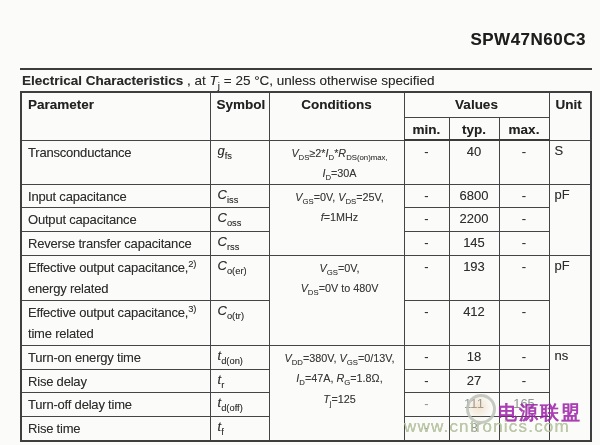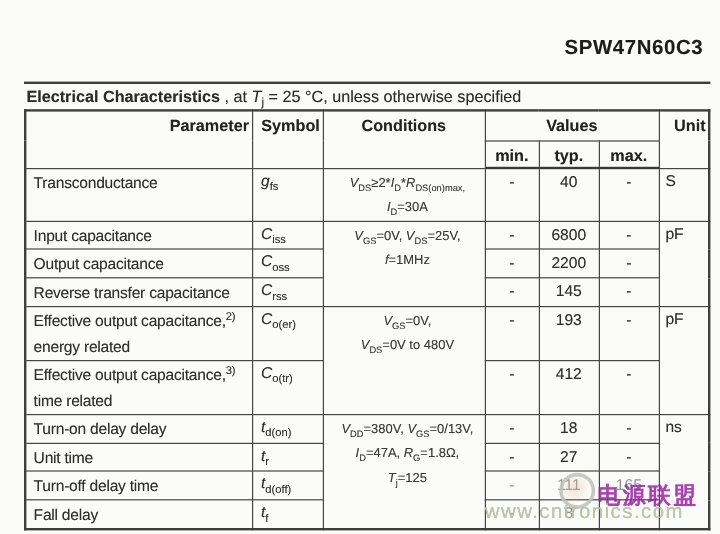--- a/index.html
+++ b/index.html
@@ -31,21 +31,21 @@
     border:2px solid #3f3f3f;
   }
   col.c-param{width:189px;} col.c-sym{width:59px;} col.c-cond{width:135px;}
   col.c-min{width:45px;} col.c-typ{width:50px;} col.c-max{width:50px;} col.c-unit{width:42px;}
   th,td{
     border:1.5px solid #454545;
     vertical-align:top;overflow:hidden;
     padding:2px 2px 0 2px;
   }
   thead th{font-size:13.5px;font-weight:bold;text-align:center;padding-top:4px;color:#222;}
-  thead th.left{text-align:right;padding-left:6px;}
+  thead th.left{text-align:left;padding-left:6px;}
   thead tr:nth-child(1){height:25px;}
   thead tr:nth-child(2){height:23px;}
   thead tr:last-child th{border-bottom:2px solid #3a3a3a;margin-left:48px;}
 
   tbody tr{height:23px;}
   tbody tr:nth-child(1){height:43px;}
   tbody tr:nth-child(5),tbody tr:nth-child(6){height:45px;padding-left:26px;}
   tbody tr:nth-child(7),tbody tr:nth-child(10){height:22px;}
 
   td.param{font-size:13px;letter-spacing:-.2px;padding-left:6px;white-space:nowrap;}
@@ -176,54 +176,54 @@
             <div class="pline"><span>Effective output capacitance,</span><sup>3)</sup></div>
             <div class="pline"><span>time related</span></div>
           </td>
           <td class="symbol"><span class="var">C</span><sub>o(tr)</sub></td>
           <td class="val">-</td>
           <td class="val">412</td>
           <td class="val">-</td>
         </tr>
         <tr>
           <td class="param">
-            <div class="pline"><span>Turn-on delay delay</span></div>
+            <div class="pline"><span>Turn-on energy time</span></div>
           </td>
           <td class="symbol"><span class="var">t</span><sub>d(on)</sub></td>
           <td class="cond" rowspan="4">
             <div class="cline"><span class="var">V</span><sub>DD</sub><span>=380V, </span><span class="var">V</span><sub>GS</sub><span>=0/13V,</span></div>
             <div class="cline"><span class="var">I</span><sub>D</sub><span>=47A, </span><span class="var">R</span><sub>G</sub><span>=1.8Ω,</span></div>
             <div class="cline"><span class="var">T</span><sub>j</sub><span>=125</span></div>
           </td>
           <td class="val">-</td>
           <td class="val">18</td>
           <td class="val">-</td>
           <td class="unit" rowspan="4">ns</td>
         </tr>
         <tr>
           <td class="param">
-            <div class="pline"><span>Unit time</span></div>
+            <div class="pline"><span>Rise delay</span></div>
           </td>
           <td class="symbol"><span class="var">t</span><sub>r</sub></td>
           <td class="val">-</td>
           <td class="val">27</td>
           <td class="val">-</td>
         </tr>
         <tr class="faded">
           <td class="param">
             <div class="pline"><span>Turn-off delay time</span></div>
           </td>
           <td class="symbol"><span class="var">t</span><sub>d(off)</sub></td>
           <td class="val">-</td>
           <td class="val">111</td>
           <td class="val">165</td>
         </tr>
         <tr class="faded">
           <td class="param">
-            <div class="pline"><span>Fall delay</span></div>
+            <div class="pline"><span>Rise time</span></div>
           </td>
           <td class="symbol"><span class="var">t</span><sub>f</sub></td>
           <td class="val">-</td>
           <td class="val">8</td>
           <td class="val"></td>
         </tr>
       </tbody>
   </table>
 
   <div class="watermark-logo"></div>

